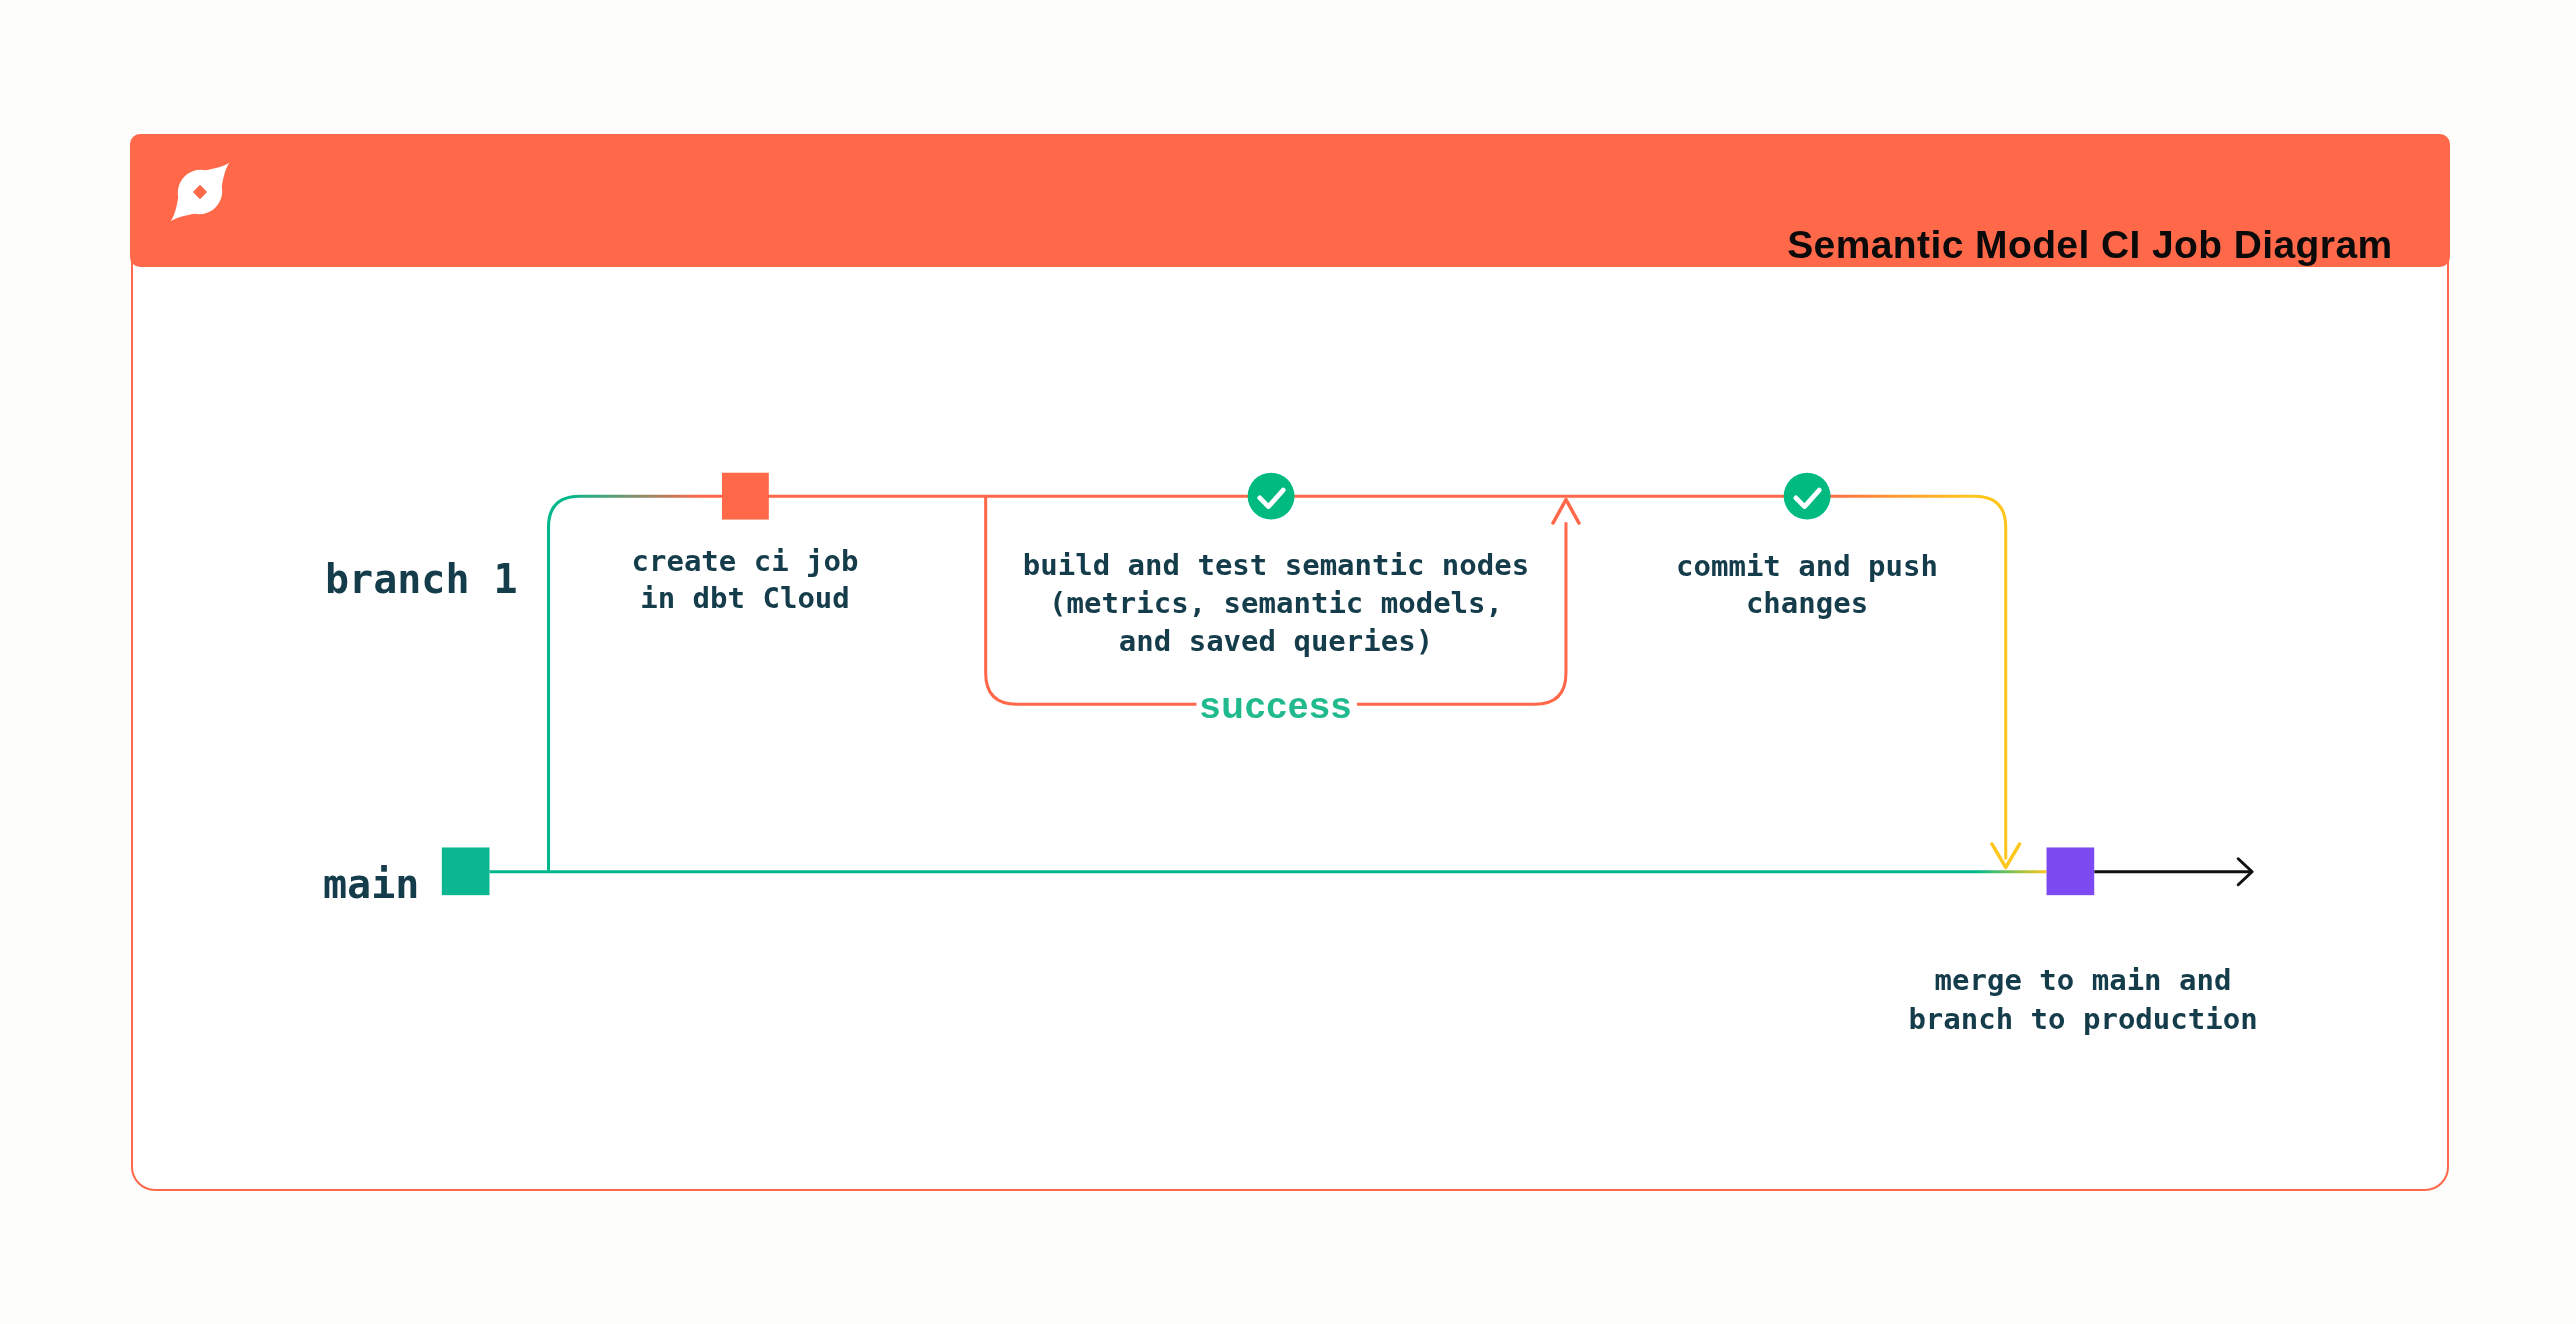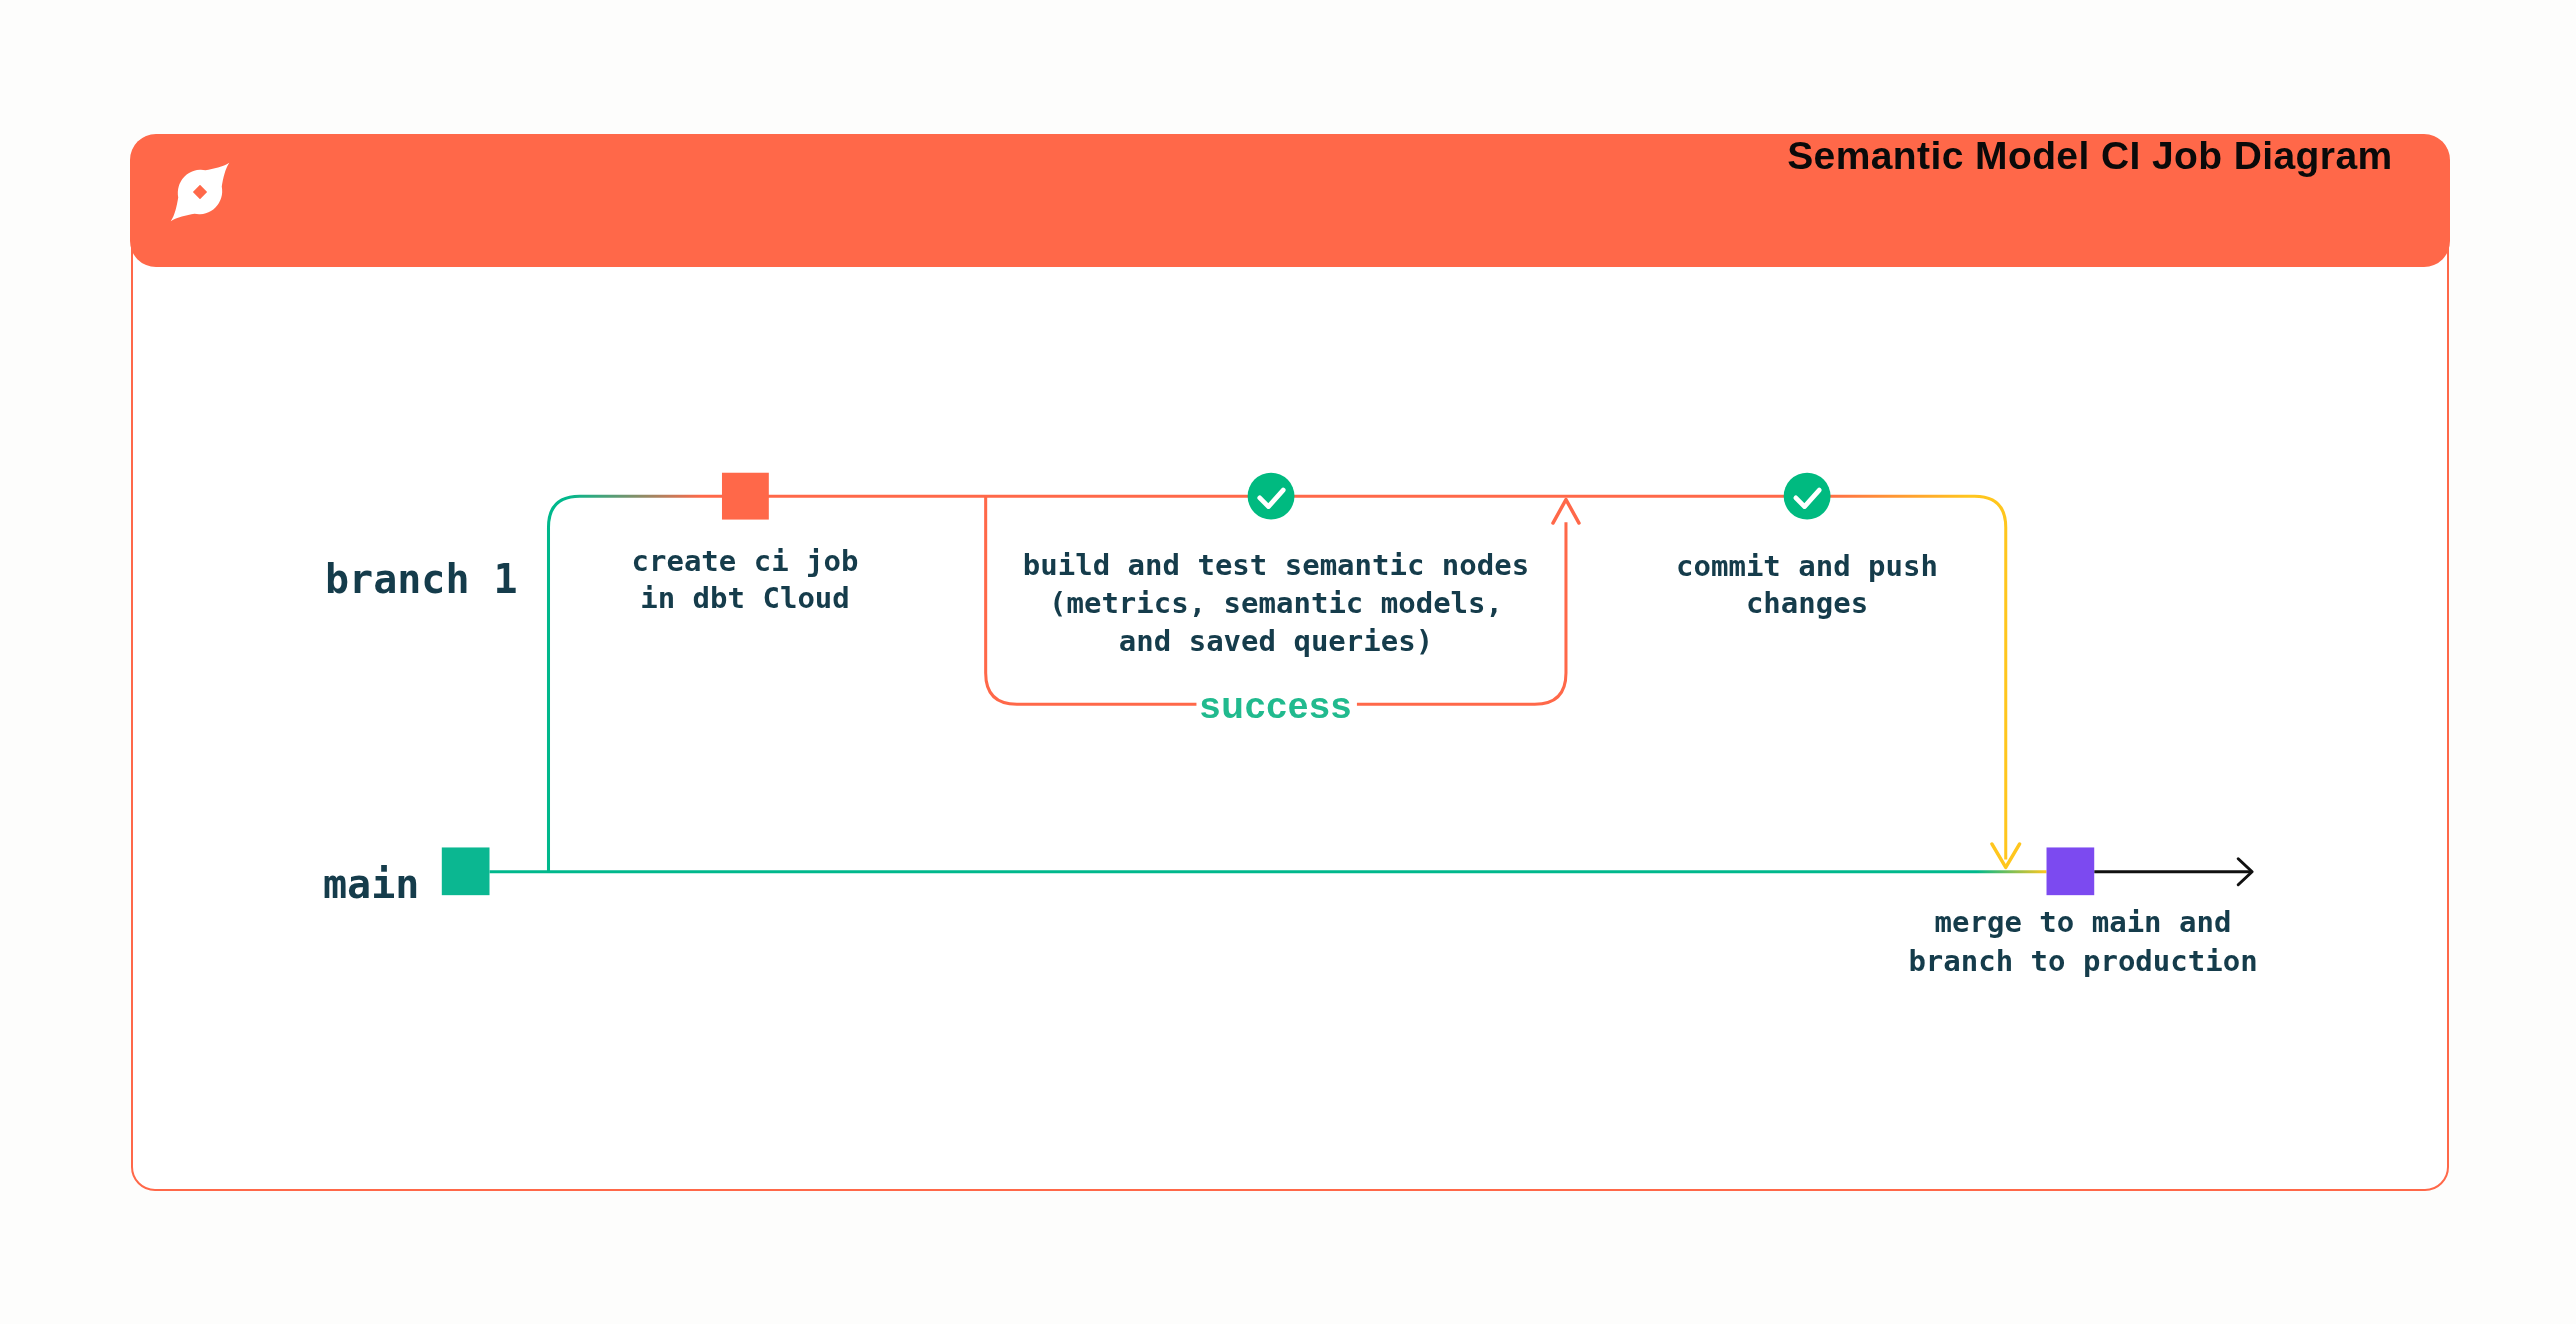--- a/index.html
+++ b/index.html
@@ -17,23 +17,23 @@
     width: 2318px; height: 1056px;
     background: #FFFFFF;
     border: 2.6px solid #FF6849;
     border-radius: 24px;
   }
   .header {
     position: absolute;
     left: -2.6px; right: -2.6px; top: -2.6px;
     height: 133px;
     background: #FF6849;
-    border-radius: 26px;
+    border-radius: 10px;
     display: flex;
-    align-items: flex-start;
+    align-items: flex-end;
   }
   .logo {
     position: absolute;
     left: 36px; top: 23.4px;
     width: 68px; height: 68px;
   }
   .title {
     margin-left: auto;
     padding-right: 57px;
     font-size: 39px;
@@ -132,18 +132,18 @@
 
   <div class="mono-label branch-name" style="left:192px; top:430px;">branch 1</div>
   <div class="mono-label branch-name" style="left:190px; top:735px;text-align:center;">main</div>
 
   <div class="mono-label node-label" style="left:612px; top:406px; line-height:37px;"><span>create ci job</span><br><span>in dbt Cloud</span></div>
 
   <div class="mono-label node-label" style="left:1143px; top:409px; line-height:38px;"><span>build and test semantic nodes</span><br><span>(metrics, semantic models,</span><br><span>and saved queries)</span></div>
 
   <div class="mono-label node-label" style="left:1674px; top:411px; line-height:37px;"><span>commit and push</span><br><span>changes</span></div>
 
-  <div class="mono-label node-label" style="left:1950px; top:766px; line-height:39px;text-align:center;"><span>merge to main and</span><br><span>branch to production</span></div>
+  <div class="mono-label node-label" style="left:1950px; top:824px; line-height:39px;text-align:center;"><span>merge to main and</span><br><span>branch to production</span></div>
 
   <div class="success-label" style="left:1143px; top:569px;">success</div>
 
 </div>
 
 
 </body></html>

